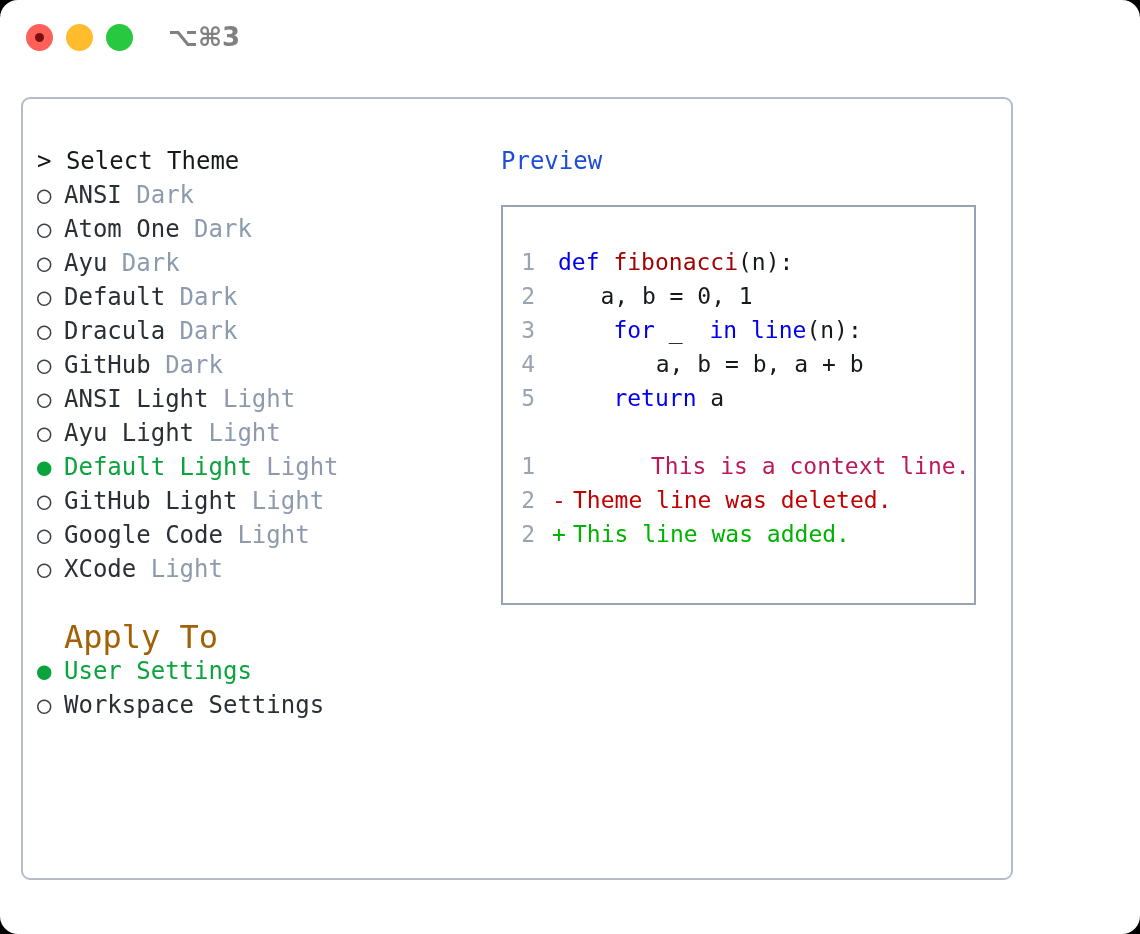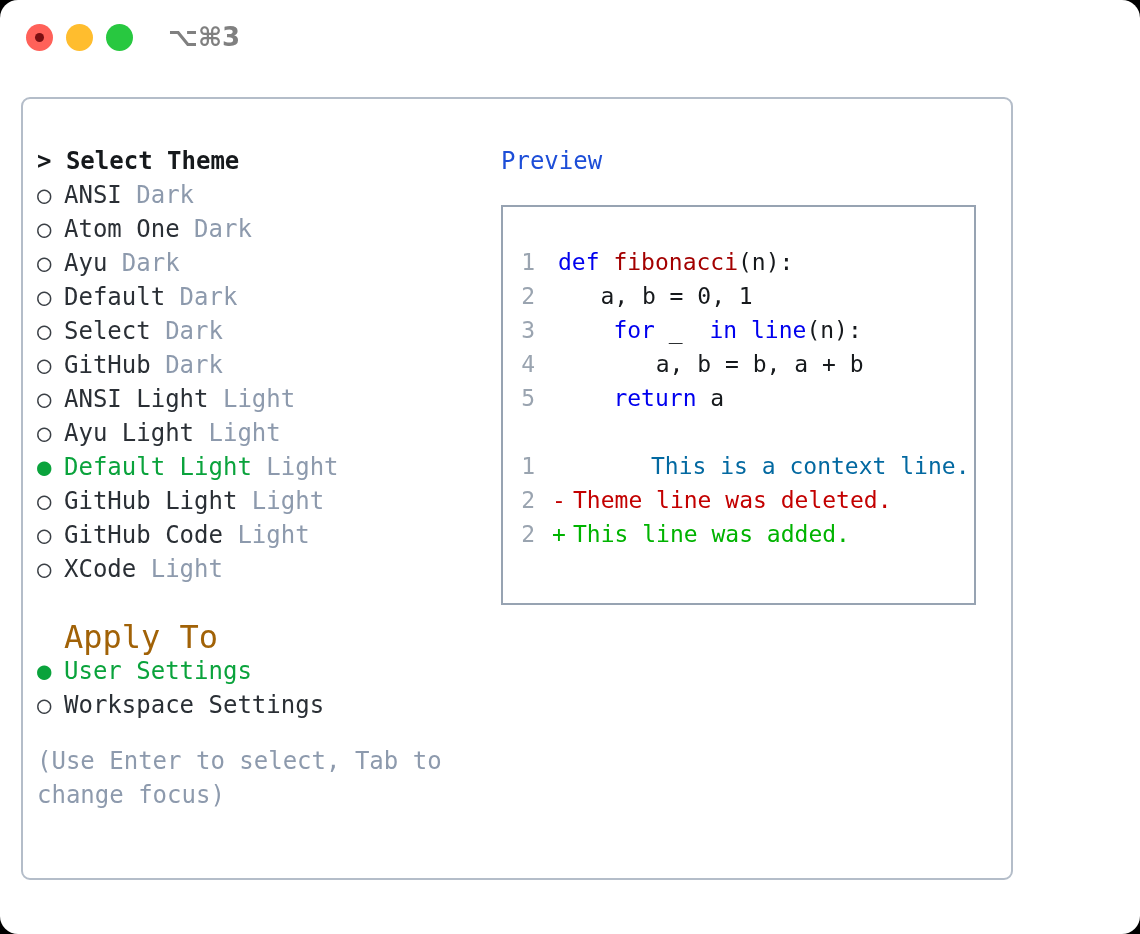--- a/index.html
+++ b/index.html
@@ -98,21 +98,21 @@
     line-height: 34px;
   }
   .marker {
     width: 27px;
     flex: 0 0 27px;
     color: #3a3f45;
     font-size: 24px;
   }
   .marker.sel { color: #0aa33c; }
   .header-row {
-    font-weight: bold;
+    font-weight: normal;
     color: #16191c;
   }
   .label { color: #2a2f35; }
   .label.sel { color: #0aa33c; }
   .suffix { color: #8d9aad; }
 
   .section-title {
     height: 34px;
     display: flex;
     align-items: center;
@@ -179,21 +179,21 @@
     font-size: 23px;
     line-height: 34px;
     height: 34px;
     white-space: pre;
   }
   .diff-sign {
     width: 28px;
     flex: 0 0 28px;
     text-align: center;
   }
-  .diff-ctx  { color: #0369a1; margin-left: 39px; }
+  .diff-ctx  { color: #be185d; margin-left: 39px; }
   .diff-del  { color: #c30000; }
   .diff-add  { color: #00b300; }
 </style>
 </head>
 <body>
 
 <div class="window">
 
   <div class="titlebar">
     <div class="lights">
@@ -212,40 +212,39 @@
 
       <div class="row header-row">
         <span>&gt; Select Theme</span>
       </div>
 
       <div id="theme-list">
           <div class="row"><span class="marker">○</span><span class="label">ANSI</span><span class="suffix"> Dark</span></div>
           <div class="row"><span class="marker">○</span><span class="label">Atom One</span><span class="suffix"> Dark</span></div>
           <div class="row"><span class="marker">○</span><span class="label">Ayu</span><span class="suffix"> Dark</span></div>
           <div class="row"><span class="marker">○</span><span class="label">Default</span><span class="suffix"> Dark</span></div>
-          <div class="row"><span class="marker">○</span><span class="label">Select</span><span class="suffix"> Dark</span></div>
+          <div class="row"><span class="marker">○</span><span class="label">Dracula</span><span class="suffix"> Dark</span></div>
           <div class="row"><span class="marker">○</span><span class="label">GitHub</span><span class="suffix"> Dark</span></div>
           <div class="row"><span class="marker">○</span><span class="label">ANSI Light</span><span class="suffix"> Light</span></div>
           <div class="row"><span class="marker">○</span><span class="label">Ayu Light</span><span class="suffix"> Light</span></div>
           <div class="row"><span class="marker sel">●</span><span class="label sel">Default Light</span><span class="suffix"> Light</span></div>
           <div class="row"><span class="marker">○</span><span class="label">GitHub Light</span><span class="suffix"> Light</span></div>
-          <div class="row"><span class="marker">○</span><span class="label">GitHub Code</span><span class="suffix"> Light</span></div>
+          <div class="row"><span class="marker">○</span><span class="label">Google Code</span><span class="suffix"> Light</span></div>
           <div class="row"><span class="marker">○</span><span class="label">XCode</span><span class="suffix"> Light</span></div>
         </div>
 
       <div class="spacer-row"></div>
 
       <div class="section-title">Apply To</div>
 
       <div id="apply-list">
           <div class="row"><span class="marker sel">●</span><span class="label sel">User Settings</span></div>
           <div class="row"><span class="marker">○</span><span class="label">Workspace Settings</span></div>
         </div>
 
-      <div class="hint">(Use Enter to select, Tab to change focus)</div>
     </div>
 
     <div class="right-col">
       <div class="preview-title">Preview</div>
       <div class="preview-box">
         <div id="code-block">
             <div class="code-line"><span class="lineno">1</span><span><span class="kw">def </span><span class="fn">fibonacci</span><span class="codetext">(n):</span></span></div>
             <div class="code-line"><span class="lineno">2</span><span><span class="codetext">    a, b = 0, 1</span></span></div>
             <div class="code-line"><span class="lineno">3</span><span><span class="codetext">    </span><span class="kw">for</span><span class="codetext"> _ </span><span class="kw">in line</span><span class="codetext">(n):</span></span></div>
             <div class="code-line"><span class="lineno">4</span><span><span class="codetext">        a, b = b, a + b</span></span></div>

